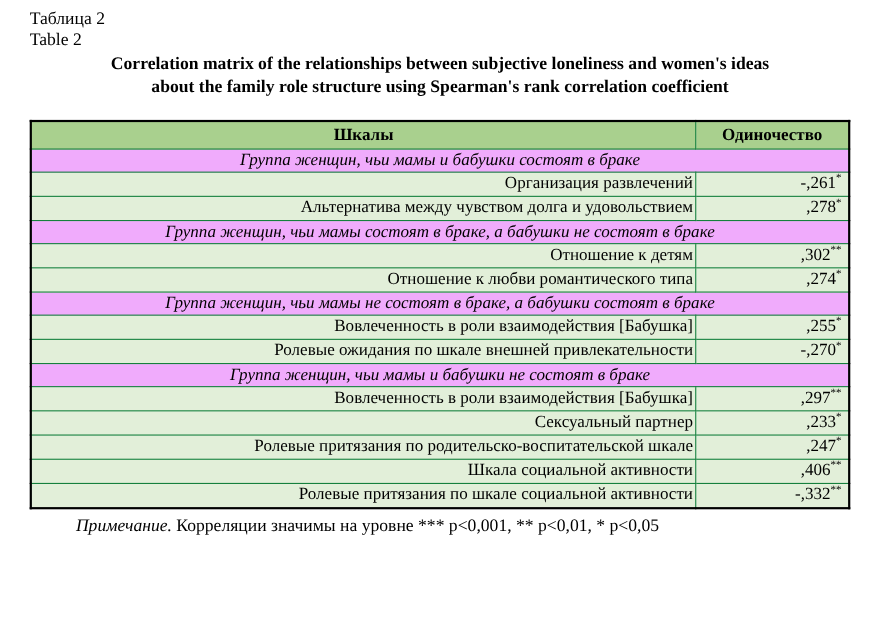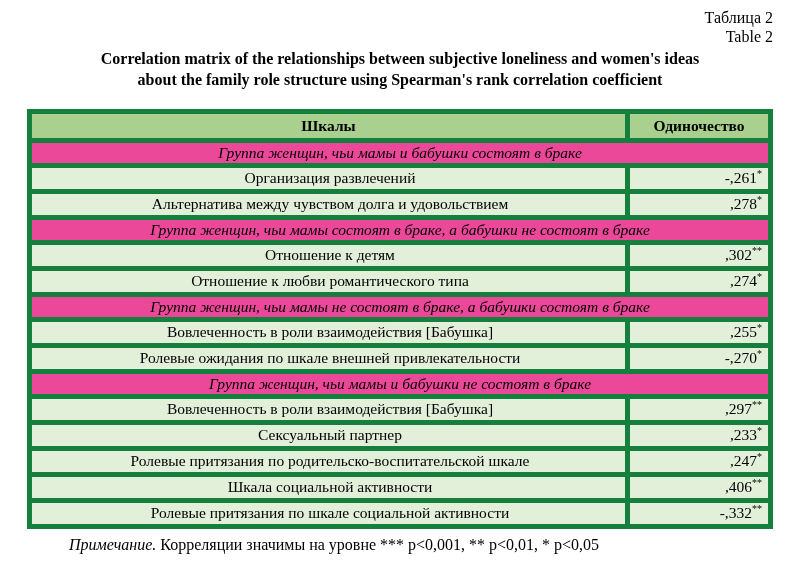--- a/index.html
+++ b/index.html
@@ -6,62 +6,62 @@
   body {
     width: 800px; height: 571px;
     background: #ffffff;
     color: #000000;
     font-family: "Liberation Serif", serif;
     overflow: hidden;
   }
   .page { padding: 8px 27px 0 27px; width: 746px; }
 
   .right-label {
-    text-align: right;
+    text-align: left;
     font-size: 16px;
     line-height: 19px;
   }
   .title {
     text-align: center;
     font-weight: bold;
     font-size: 16px;
     line-height: 21px;
   }
   .title-ru { margin-top: 5px; }
   .title-en { margin-top: 2px; }
 
   table.corr {
     width: 746px;
     border-collapse: collapse;
     margin-top: 19px;
     border: 2px solid #000;
     table-layout: fixed;
   }
   table.corr th, table.corr td {
-    border: 5px solid #15803d;
+    border: 1px solid #15803d;
     font-size: 15.5px;
     line-height: 18px;
   }
   th.col-scales, th.col-value {
     background: #a9d08e;
     font-weight: bold;
     text-align: center;
     font-size: 16px;
     padding: 3px 2px;
   }
   th.col-value { width: 134px; margin-left: 20px; }
   td.group-row {
-    background: #ec4899;
+    background: #f0abfc;
     font-style: italic;
     text-align: center;
     padding: 1px 2px;
   }
   td.label-cell {
     background: #e2efd9;
-    text-align: center;
+    text-align: right;
     padding: 1px 2px 2px 5px;
   }
   td.value-cell {
     background: #e2efd9;
     text-align: right;
     padding: 1px 6px 2px 2px;
     white-space: nowrap;
     margin-top: 28px;
   }
   td.value-cell sup {

